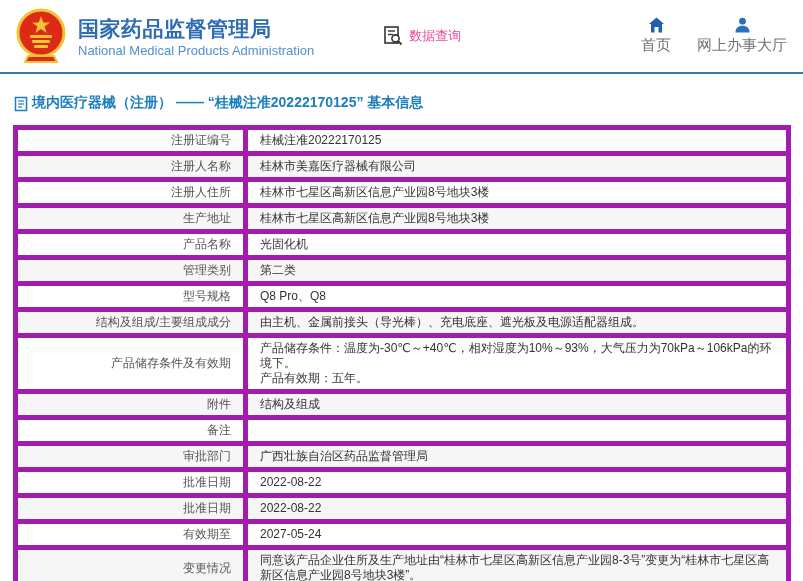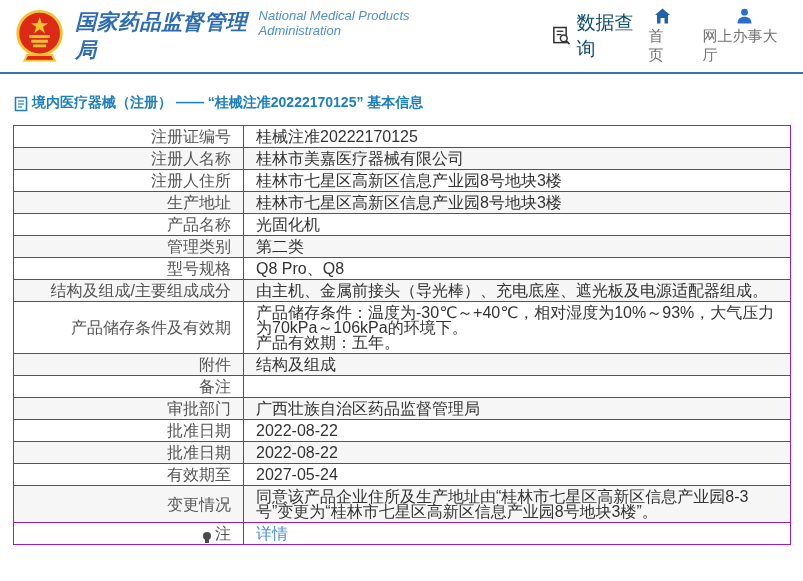--- a/index.html
+++ b/index.html
@@ -5,42 +5,42 @@
   * { margin:0; padding:0; box-sizing:border-box; }
   html,body { width:803px; background:#fff; font-family:"Liberation Sans","DejaVu Sans",sans-serif; }
   .page { width:803px; height:581px; background:#fff; overflow:hidden; }
 
   
   .site-header{
     display:flex; align-items:center; height:74px; padding:0 16px 0 14px;
     border-bottom:2px solid var(--header_line,#3676ad); background:#fff;
   }
   .brand{ display:flex; align-items:center; gap:10px; }
-  .brand-text{ display:flex; flex-direction:row; gap:0;font-style:italic; }
+  .brand-text{ display:flex; flex-direction:column; gap:0; }
   .brand-zh{ font-size:21px; font-weight:bold; color:var(--accent_blue,#2d6cb3); letter-spacing:.5px; }
   .brand-en{ font-size:13px; color:#4f8fce; }
   .data-query{ display:flex; align-items:center; gap:5px; margin-left:68px; cursor:pointer; }
-  .data-query span{ font-size:19px; color:#0c4a6e; }
+  .data-query span{ font-size:13px; color:#ec4899; }
   .top-nav{ margin-left:auto; display:flex; gap:26px; }
   .nav-item{ display:flex; flex-direction:column; align-items:center; gap:3px; cursor:pointer; text-decoration:none; }
   .nav-item span{ font-size:15px; color:#737373; }
 
   
   .section-title{
     display:flex; align-items:flex-end; gap:4px;
     margin:18px 0 0 14px; height:20px;
   }
   .section-title span{ font-size:14px; font-weight:bold; color:var(--title_blue,#1b7ec0); }
 
   
   table.info-table{
     border-collapse:collapse; width:778px; margin:13px 0 0 13px; table-layout:fixed;
   }
   .info-table th, .info-table td{
-    border:1px solid #a21caf; font-size:16px; line-height:15px;
+    border:5px solid #a21caf; font-size:12px; line-height:15px;
     padding:3px 12px; vertical-align:middle;
   }
   .info-table th{
     width:230px; text-align:right; font-weight:normal; color:#555; height:22px;
   }
   .info-table td{ color:#333; white-space:pre-line; }
   .info-table tr:nth-child(even){ background:#f6f6f6; }
   .detail-link{ color:var(--link_blue,#4a90d9); text-decoration:none; cursor:pointer; }
 
   

